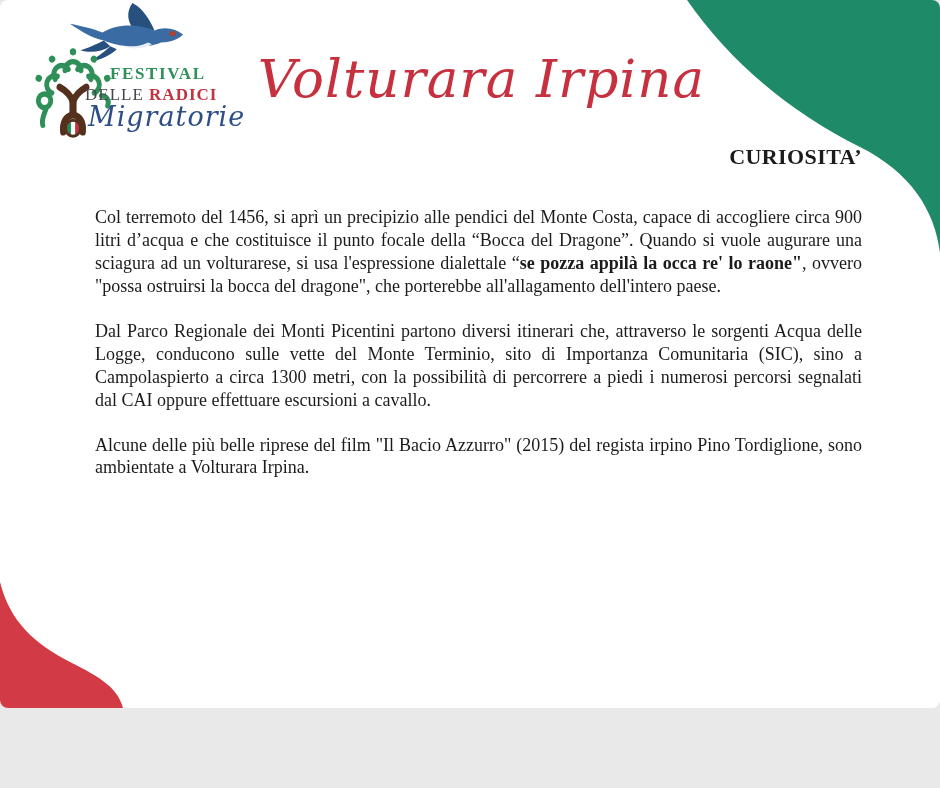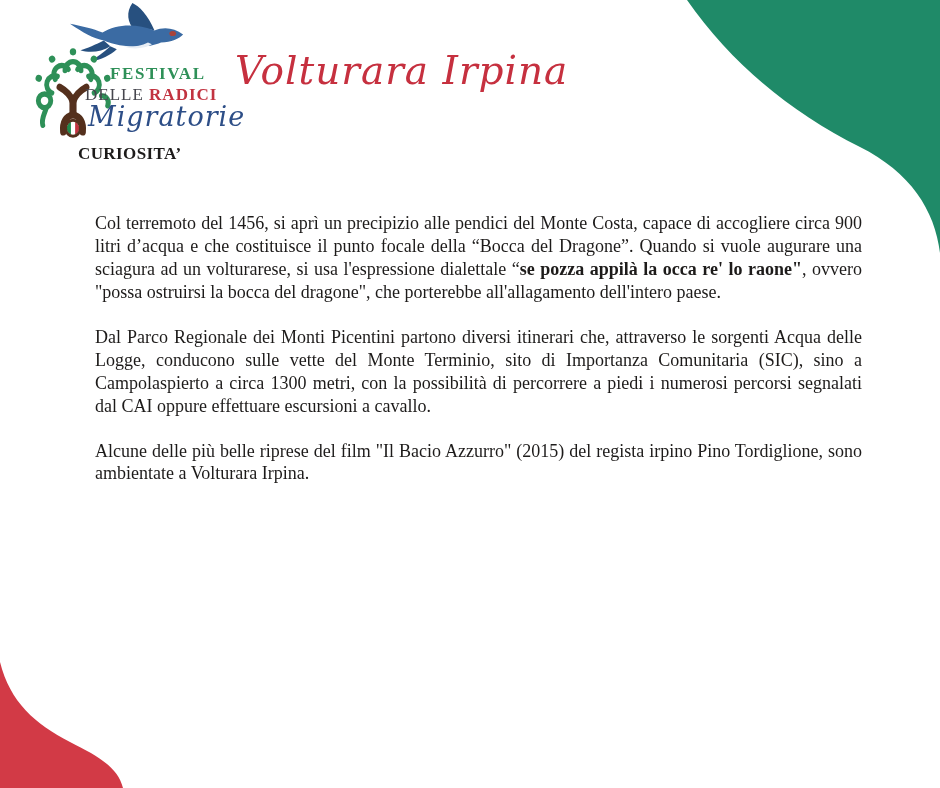--- a/index.html
+++ b/index.html
@@ -1,22 +1,23 @@
 <!DOCTYPE html>
 <html style="--page-bg: #ffffff; --corner-green: #1f8a68; --corner-red: #d23a46; --title-red: #c6303f; --logo-green: #2e9058; --logo-red: #c23340; --logo-gray: #46464e; --logo-blue: #2d4e87; --bird-blue: #3b6ba3; --bird-dark-blue: #27507f; --trunk-brown: #54301d; --body-text: #1d1b1a;"><head>
 <meta charset="utf-8">
 <style>
   html,body{margin:0;padding:0;background:#e9e9e9;}
   .page{
     position:relative;
-    width:940px;height:788px;
+    width:940px;height:708px;
     background:var(--page-bg,#fff);
     overflow:hidden;
     font-family:"Liberation Serif", serif;
     margin:0 auto;
+    border-radius:8px;
   }
   
   .corner-green{position:absolute;top:0;right:0;width:253px;height:253px;}
   .corner-green path{fill:var(--corner-green,#1f8a68);}
   .corner-red{position:absolute;bottom:0;left:0;width:123px;height:126px;}
   .corner-red path{fill:var(--corner-red,#d23a46);}
 
   
   .logo{position:absolute;left:30px;top:2px;width:250px;height:145px;}
   .bird{position:absolute;left:40px;top:1px;width:117px;height:64px;}
@@ -30,32 +31,32 @@
   .logo-delle{color:var(--logo-gray,#46464e);}
   .logo-radici{color:var(--logo-red,#c23340);font-weight:bold;}
   .logo-migratorie{
     position:absolute;left:58px;top:99px;
     font-family:"DejaVu Serif", serif;font-style:italic;
     font-size:27px;color:var(--logo-blue,#2d4e87);
     letter-spacing:1px;
   }
   .title{
     position:absolute;left:235px;top:50px;width:470px;margin:0;
-    text-align:left;
+    text-align:right;
     font-family:"DejaVu Serif", serif;font-style:italic;font-weight:normal;
-    font-size:39px;line-height:1.1;
+    font-size:53px;line-height:1.1;
     color:var(--title-red,#c6303f);
     letter-spacing:1px;
   }
 
   
   .article{position:absolute;left:78px;top:144px;width:784px;}
   .section-heading{
-    margin:0 0 48px 0;text-align:left;
-    font-size:17px;font-weight:bold;letter-spacing:0.4px;
+    margin:0 0 36px 0;text-align:right;
+    font-size:22px;font-weight:bold;letter-spacing:0.4px;
     color:var(--body-text,#1d1b1a);
   }
   .para{
     margin:0 0 22px 17px;
     text-align:justify;
     font-size:18px;line-height:1.275;
     color:var(--body-text,#1d1b1a);
   }
   .para b{font-weight:bold;}
 

